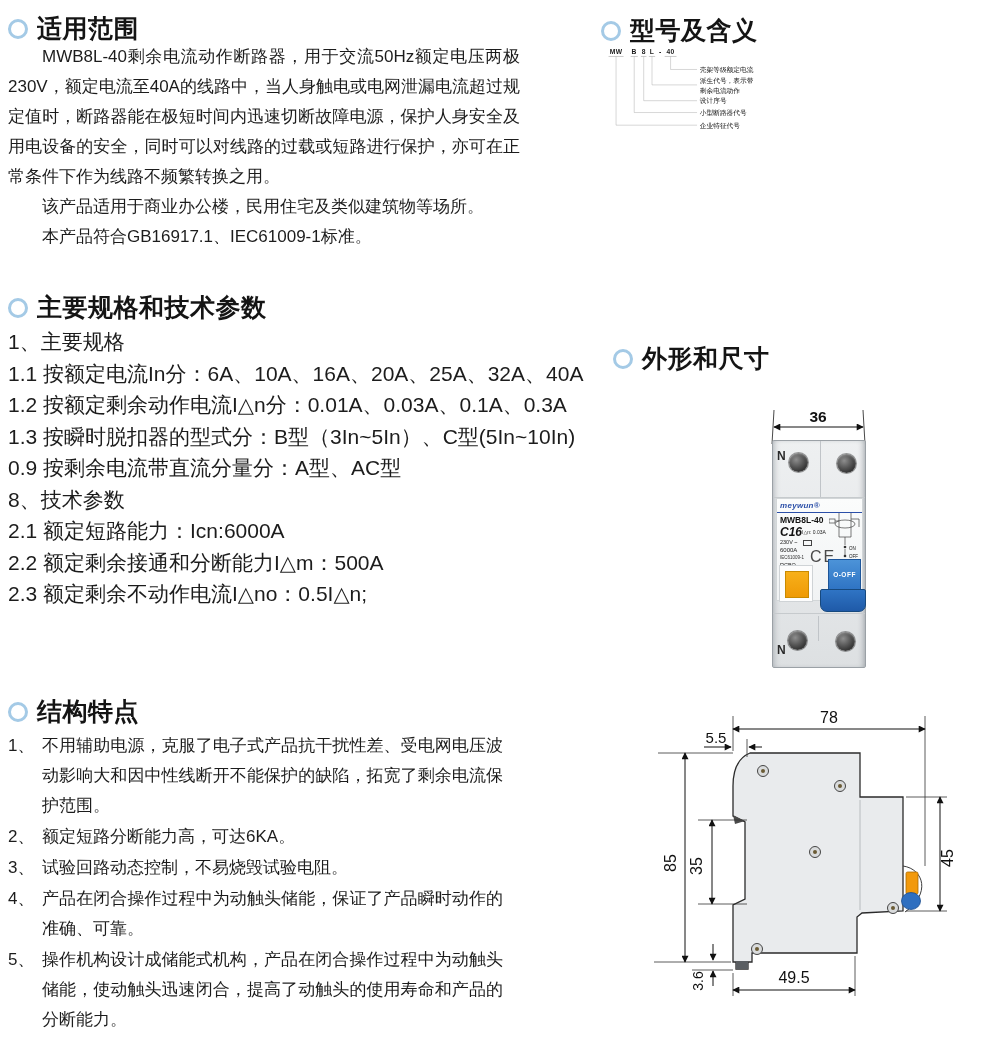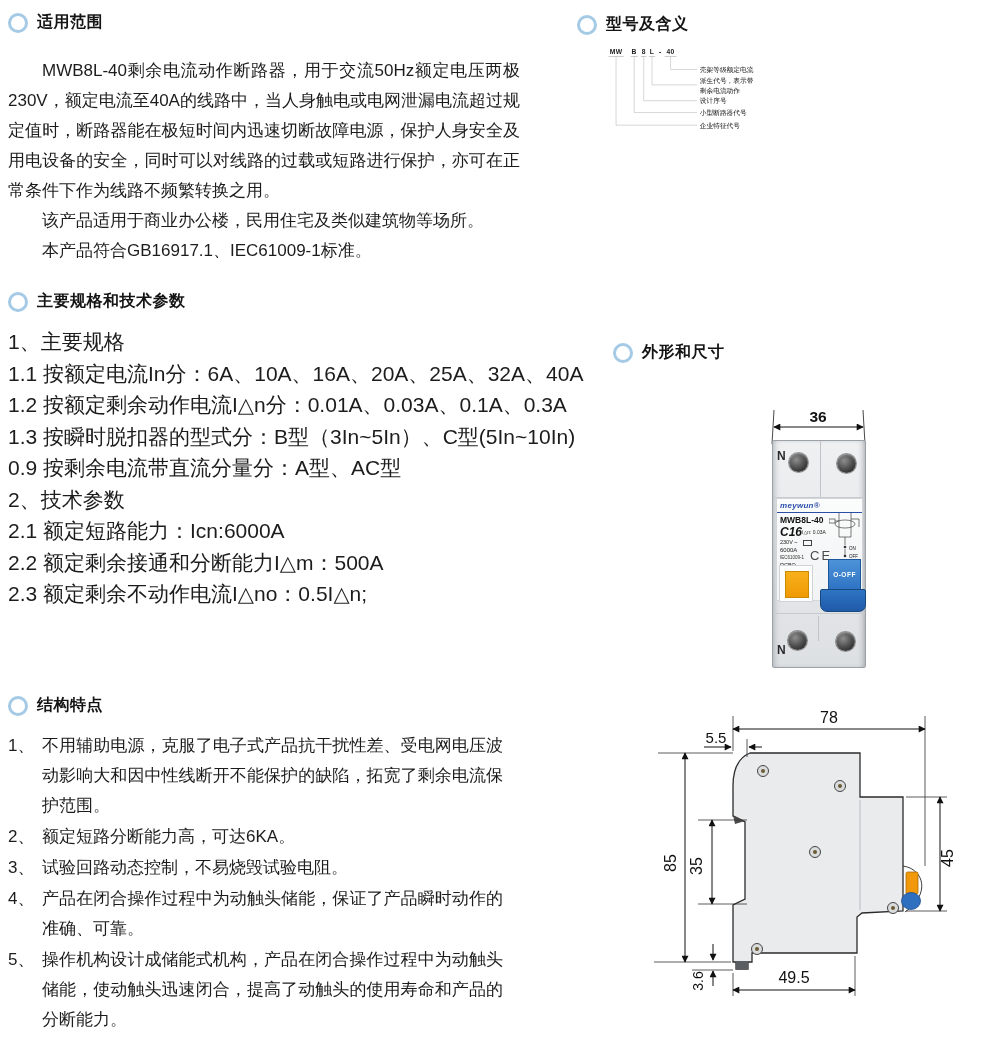--- a/index.html
+++ b/index.html
@@ -2,23 +2,23 @@
 <html><head>
 <meta charset="utf-8">
 <style>
   html,body{margin:0;padding:0;background:#fff;}
   .page{position:relative;width:1000px;height:1039px;background:#ffffff;
         font-family:"Liberation Sans","DejaVu Sans",sans-serif;color:#1a1a1a;overflow:hidden;}
   .abs{position:absolute;}
   
   .hdr{position:absolute;display:flex;align-items:center;gap:9px;}
   .ring{width:14px;height:14px;border:3px solid #a4cae6;border-radius:50%;background:#fff;flex:none;}
-  .hdr-t{font-size:16px;font-weight:700;color:#141414;letter-spacing:.5px;white-space:nowrap;}
-  
-  .paras{position:absolute;left:8px;top:42px;width:512px;margin-top:14px;}
+  .hdr-t{font-size:25px;font-weight:700;color:#141414;letter-spacing:.5px;white-space:nowrap;}
+  
+  .paras{position:absolute;left:8px;top:42px;width:512px;}
   .paras p{margin:0;font-size:17px;line-height:30px;text-align:justify;text-indent:2em;color:#1c1c1c;}
   
   .specs{position:absolute;left:8px;top:326px;width:560px;}
   .spec-item{font-size:21px;line-height:31.5px;white-space:nowrap;color:#1c1c1c;}
   
   .feats{position:absolute;left:8px;top:731px;width:500px;}
   .feat{display:flex;font-size:17px;line-height:30px;margin-bottom:1px;color:#1c1c1c;}
   .feat-num{width:34px;flex:none;}
   .feat-text{width:461px;text-align:justify;}
   
@@ -42,21 +42,21 @@
   .bk-brand{position:absolute;left:3px;top:2px;font-size:8px;font-weight:700;font-style:italic;color:#2b4fa8;letter-spacing:.3px;}
   .bk-rule{position:absolute;left:0;top:13px;width:100%;height:1px;background:#2b4fa8;}
   .bk-model{position:absolute;left:3px;top:16px;font-size:8.5px;font-weight:700;color:#111;}
   .bk-c16{position:absolute;left:3px;top:26px;font-size:12px;font-weight:700;color:#111;font-style:italic;}
   .bk-idn{position:absolute;left:25px;top:30px;font-size:5px;color:#222;}
   .bk-volt{position:absolute;left:3px;top:40px;font-size:5.5px;color:#222;}
   .bk-vbox{position:absolute;left:26px;top:41px;width:7px;height:4px;border:.5px solid #444;}
   .bk-6000{position:absolute;left:3px;top:48px;font-size:6px;color:#222;}
   .bk-iec{position:absolute;left:3px;top:56px;font-size:4.5px;color:#333;}
   .bk-rcbo{position:absolute;left:3px;top:63px;font-size:5.5px;color:#222;}
-  .bk-ce{position:absolute;left:33px;top:49px;font-size:13px;color:#4a4a4a;letter-spacing:2px;}
+  .bk-ce{position:absolute;left:33px;top:49px;font-size:16px;color:#4a4a4a;letter-spacing:2px;}
   .bk-btn-frame{position:absolute;left:6px;top:124px;width:34px;height:37px;background:#fdfdfd;border:1px solid #cfd3d6;box-sizing:border-box;}
   .bk-btn{position:absolute;left:5px;top:5px;width:22px;height:25px;
           background:linear-gradient(180deg,#f7b01a,#ef9a06);border:1px solid #c98a00;}
   .bk-toggle-top{position:absolute;left:55px;top:118px;width:33px;height:31px;
                  background:linear-gradient(180deg,#4c93d8,#2f74c4);border:1px solid #1d5599;box-sizing:border-box;
                  display:flex;align-items:center;justify-content:center;}
   .bk-toggle-label{font-size:6.5px;font-weight:700;color:#fff;letter-spacing:.5px;}
   .bk-toggle-handle{position:absolute;left:47px;top:148px;width:46px;height:23px;
                     background:linear-gradient(180deg,#2f74c4,#1f5aa8);border:1px solid #17497e;
                     border-radius:2px 2px 7px 7px;box-sizing:border-box;}
@@ -89,21 +89,21 @@
     <span class="ring"></span>
     <span class="hdr-t">主要规格和技术参数</span>
   </div>
 
   <div class="specs">
     <div class="spec-item">1、主要规格</div>
     <div class="spec-item">1.1 按额定电流In分：6A、10A、16A、20A、25A、32A、40A</div>
     <div class="spec-item">1.2 按额定剩余动作电流I△n分：0.01A、0.03A、0.1A、0.3A</div>
     <div class="spec-item">1.3 按瞬时脱扣器的型式分：B型（3In~5In）、C型(5In~10In)</div>
     <div class="spec-item">0.9 按剩余电流带直流分量分：A型、AC型</div>
-    <div class="spec-item">2、技术参数</div>
+    <div class="spec-item">8、技术参数</div>
     <div class="spec-item">2.1 额定短路能力：Icn:6000A</div>
     <div class="spec-item">2.2 额定剩余接通和分断能力I△m：500A</div>
     <div class="spec-item">2.3 额定剩余不动作电流I△no：0.5I△n;</div>
   </div>
 
   <div class="hdr" style="left:8px;top:695px">
     <span class="ring"></span>
     <span class="hdr-t">结构特点</span>
   </div>
 
@@ -123,21 +123,21 @@
     <div class="feat">
       <span class="feat-num">4、</span>
       <span class="feat-text">产品在闭合操作过程中为动触头储能，保证了产品瞬时动作的准确、可靠。</span>
     </div>
     <div class="feat">
       <span class="feat-num">5、</span>
       <span class="feat-text">操作机构设计成储能式机构，产品在闭合操作过程中为动触头储能，使动触头迅速闭合，提高了动触头的使用寿命和产品的分断能力。</span>
     </div>
   </div>
 
-  <div class="hdr" style="left:577px;top:14px">
+  <div class="hdr" style="left:601px;top:14px">
     <span class="ring"></span>
     <span class="hdr-t">型号及含义</span>
   </div>
 
   <svg class="abs" style="left:605px;top:45px" width="395" height="215" viewBox="605 45 1000 215" preserveAspectRatio="xMinYMin meet">
     <g>
       <text class="code-t" x="633" y="67" text-anchor="middle">MW</text>
       <text class="code-t" x="679" y="67" text-anchor="middle">B</text>
       <text class="code-t" x="703" y="67" text-anchor="middle">8</text>
       <text class="code-t" x="724" y="67" text-anchor="middle">L</text>

